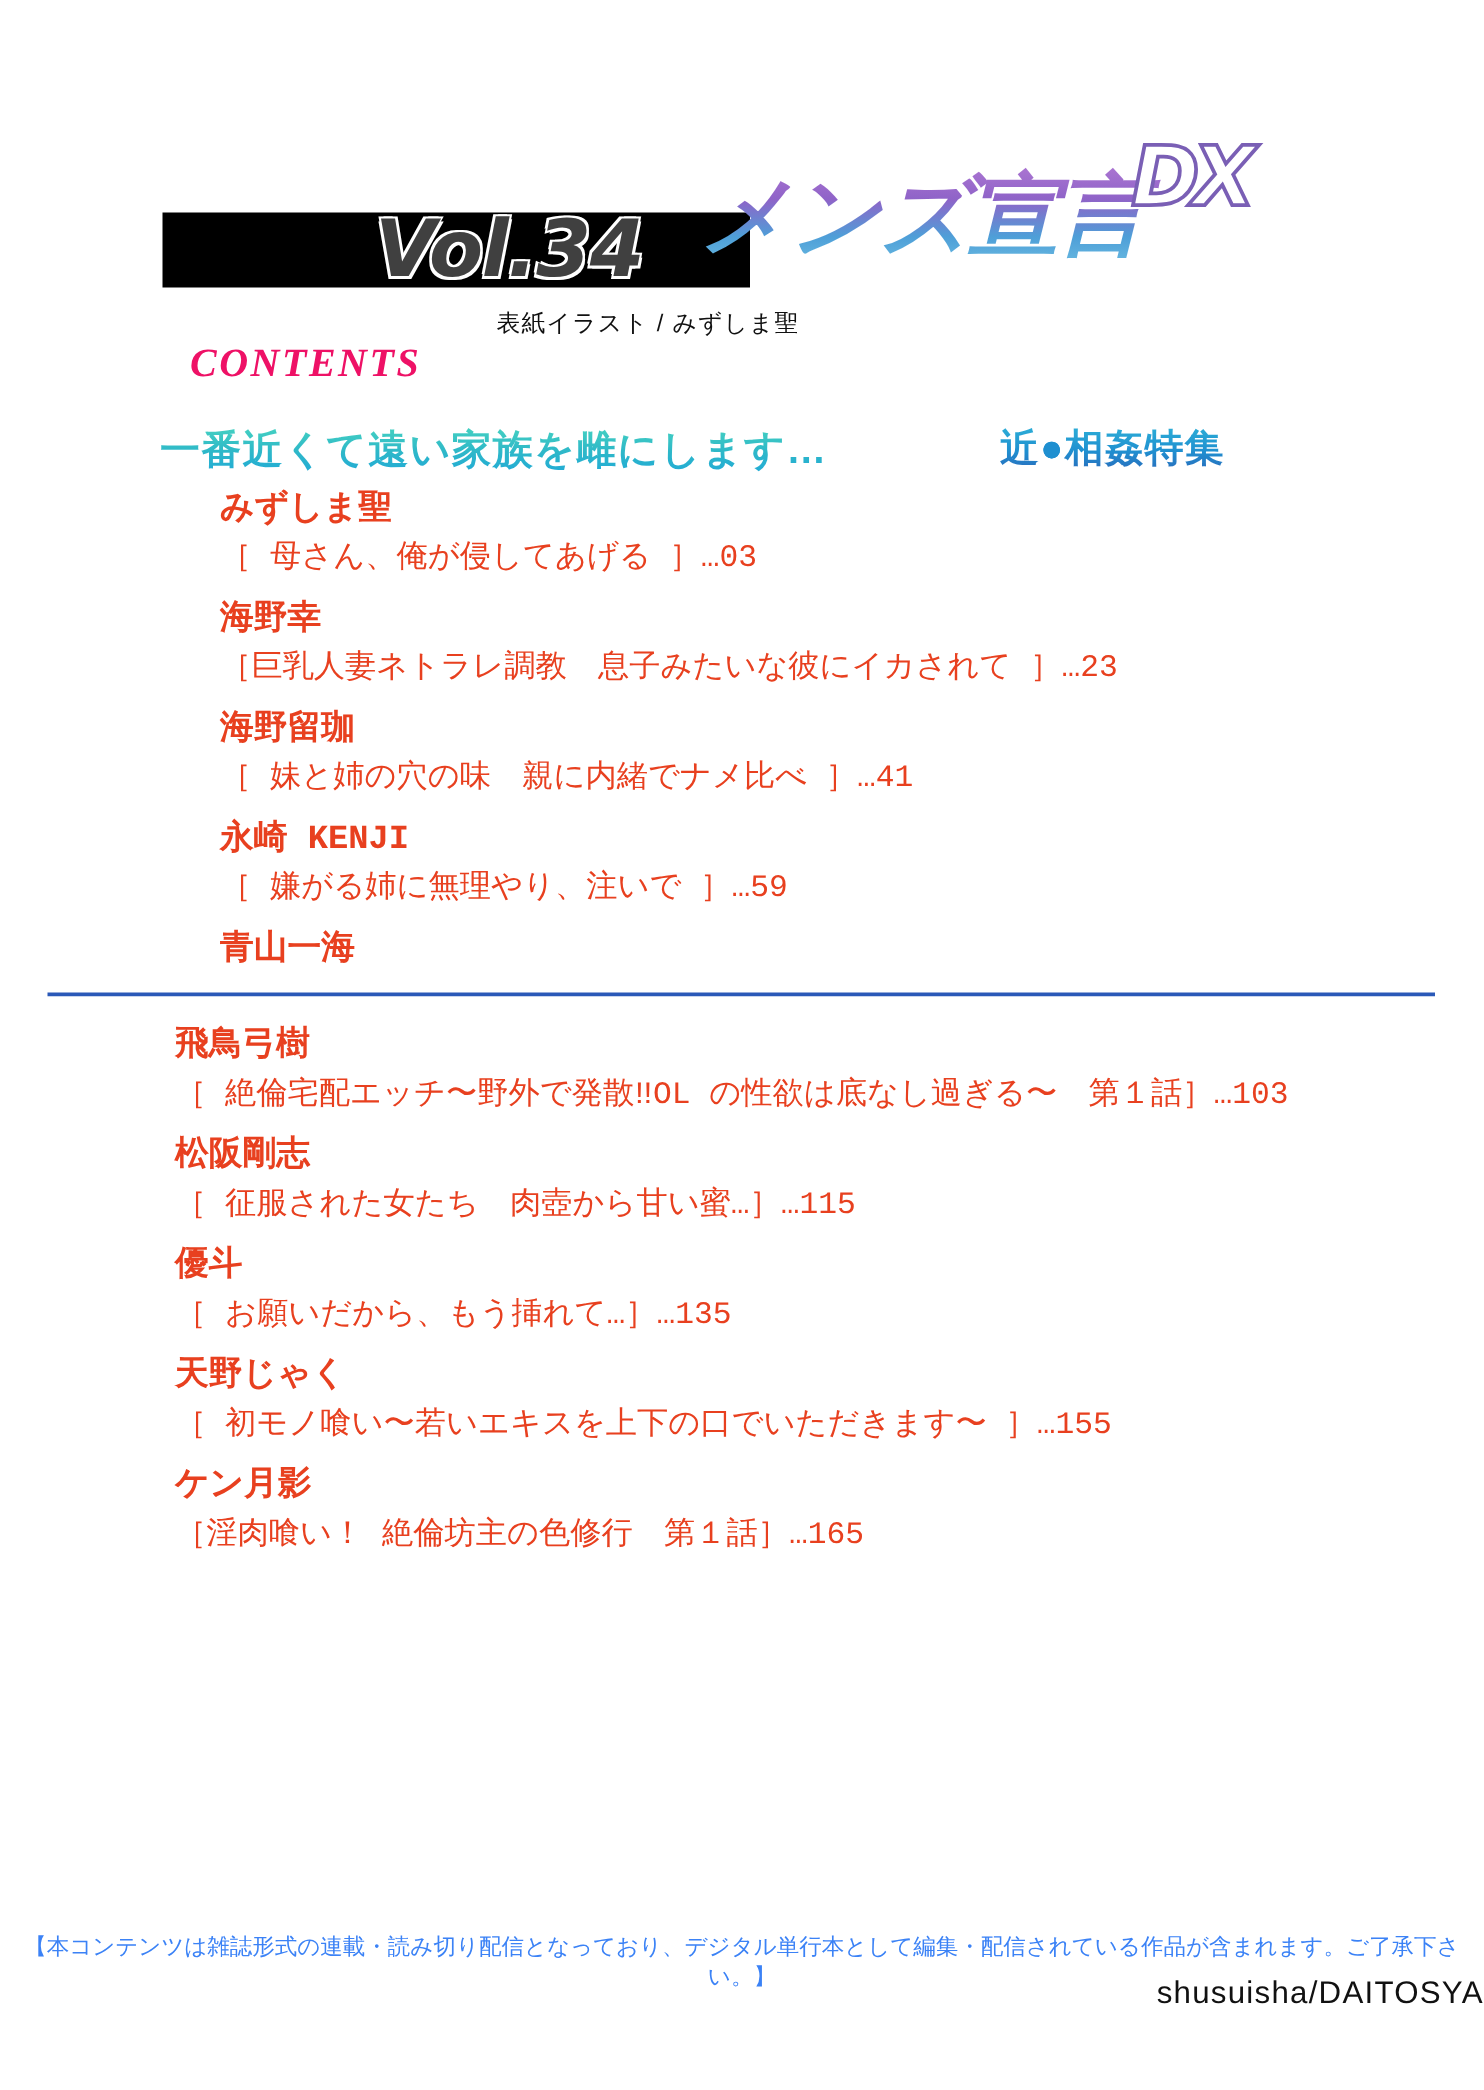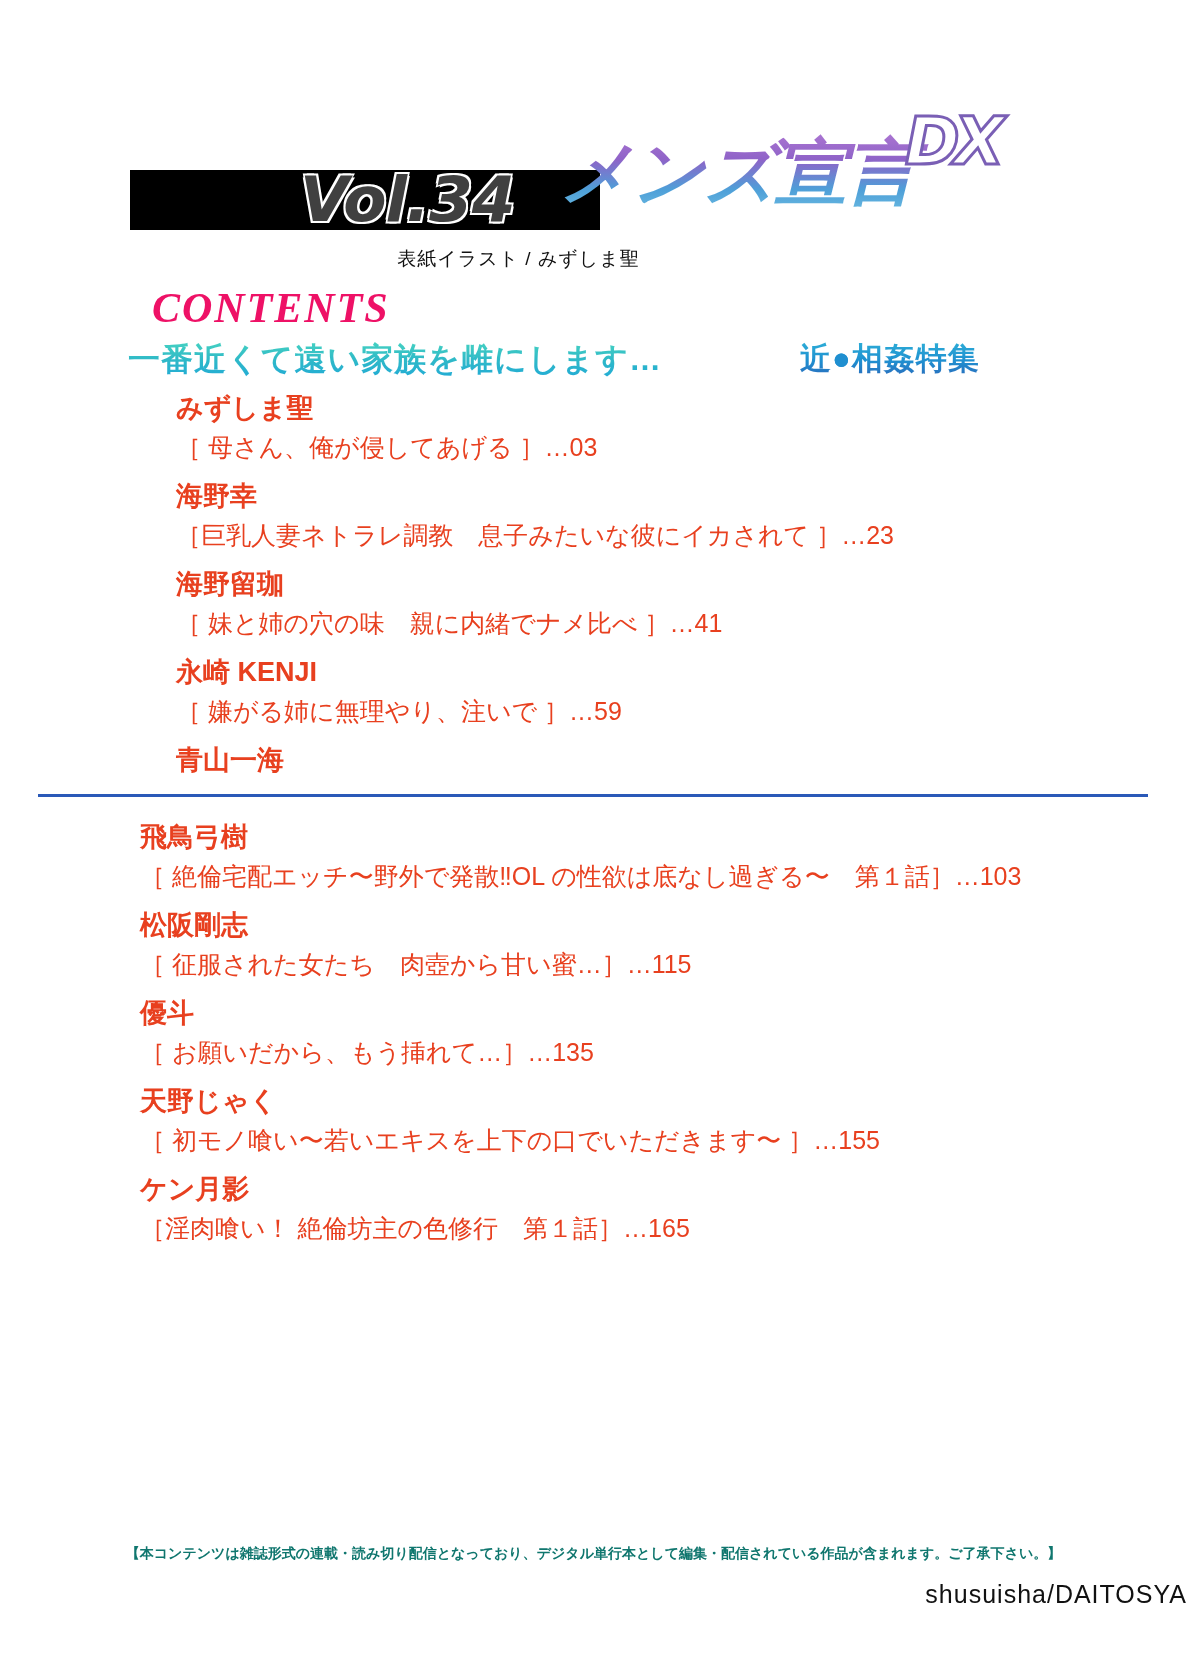--- a/index.html
+++ b/index.html
@@ -114,25 +114,24 @@
   }
 
   
   .contents-heading {
     position: absolute;
     left: 152px;
     top: 272px;
     font-family: "Liberation Serif", serif;
     font-weight: bold;
     font-style: italic;
-    font-size: 42px;
+    font-size: 32px;
     letter-spacing: 2px;
     color: #ee1166;
     text-shadow: 2px 2px 0 rgba(255,255,255,0.9);
-    margin-top: 12px;
   }
 
   
   .feature-band {
     position: absolute;
     left: 0;
     top: 338px;
     width: 1187px;
     height: 46px;
   }
@@ -166,20 +165,21 @@
     color: #1f8fd0;
     -webkit-text-fill-color: #1f8fd0;
   }
 
   
   .entries {
     position: absolute;
     left: 0;
     top: 388px;
     width: 1016px;
+    font-family: Liberation Mono, monospace;
   }
   .entry {
     position: relative;
     margin-bottom: 10px;
   }
   .entry .author {
     font-size: 27px;
     font-weight: bold;
     color: #e8401f;
     line-height: 40px;
@@ -204,23 +204,23 @@
     width: 1110px;
   }
 
   
   .footer-note {
     position: absolute;
     left: 0;
     top: 1545px;
     width: 1187px;
     text-align: center;
-    font-size: 14px;
-    font-weight: bold;
-    color: #0f766e;
+    font-size: 18px;
+    font-weight: normal;
+    color: #3b82f6;
     letter-spacing: 0px;
   }
   .footer-pub {
     position: absolute;
     left: 0;
     top: 1580px;
     width: 1187px;
     text-align: right;
     font-size: 25px;
     color: #111111;

